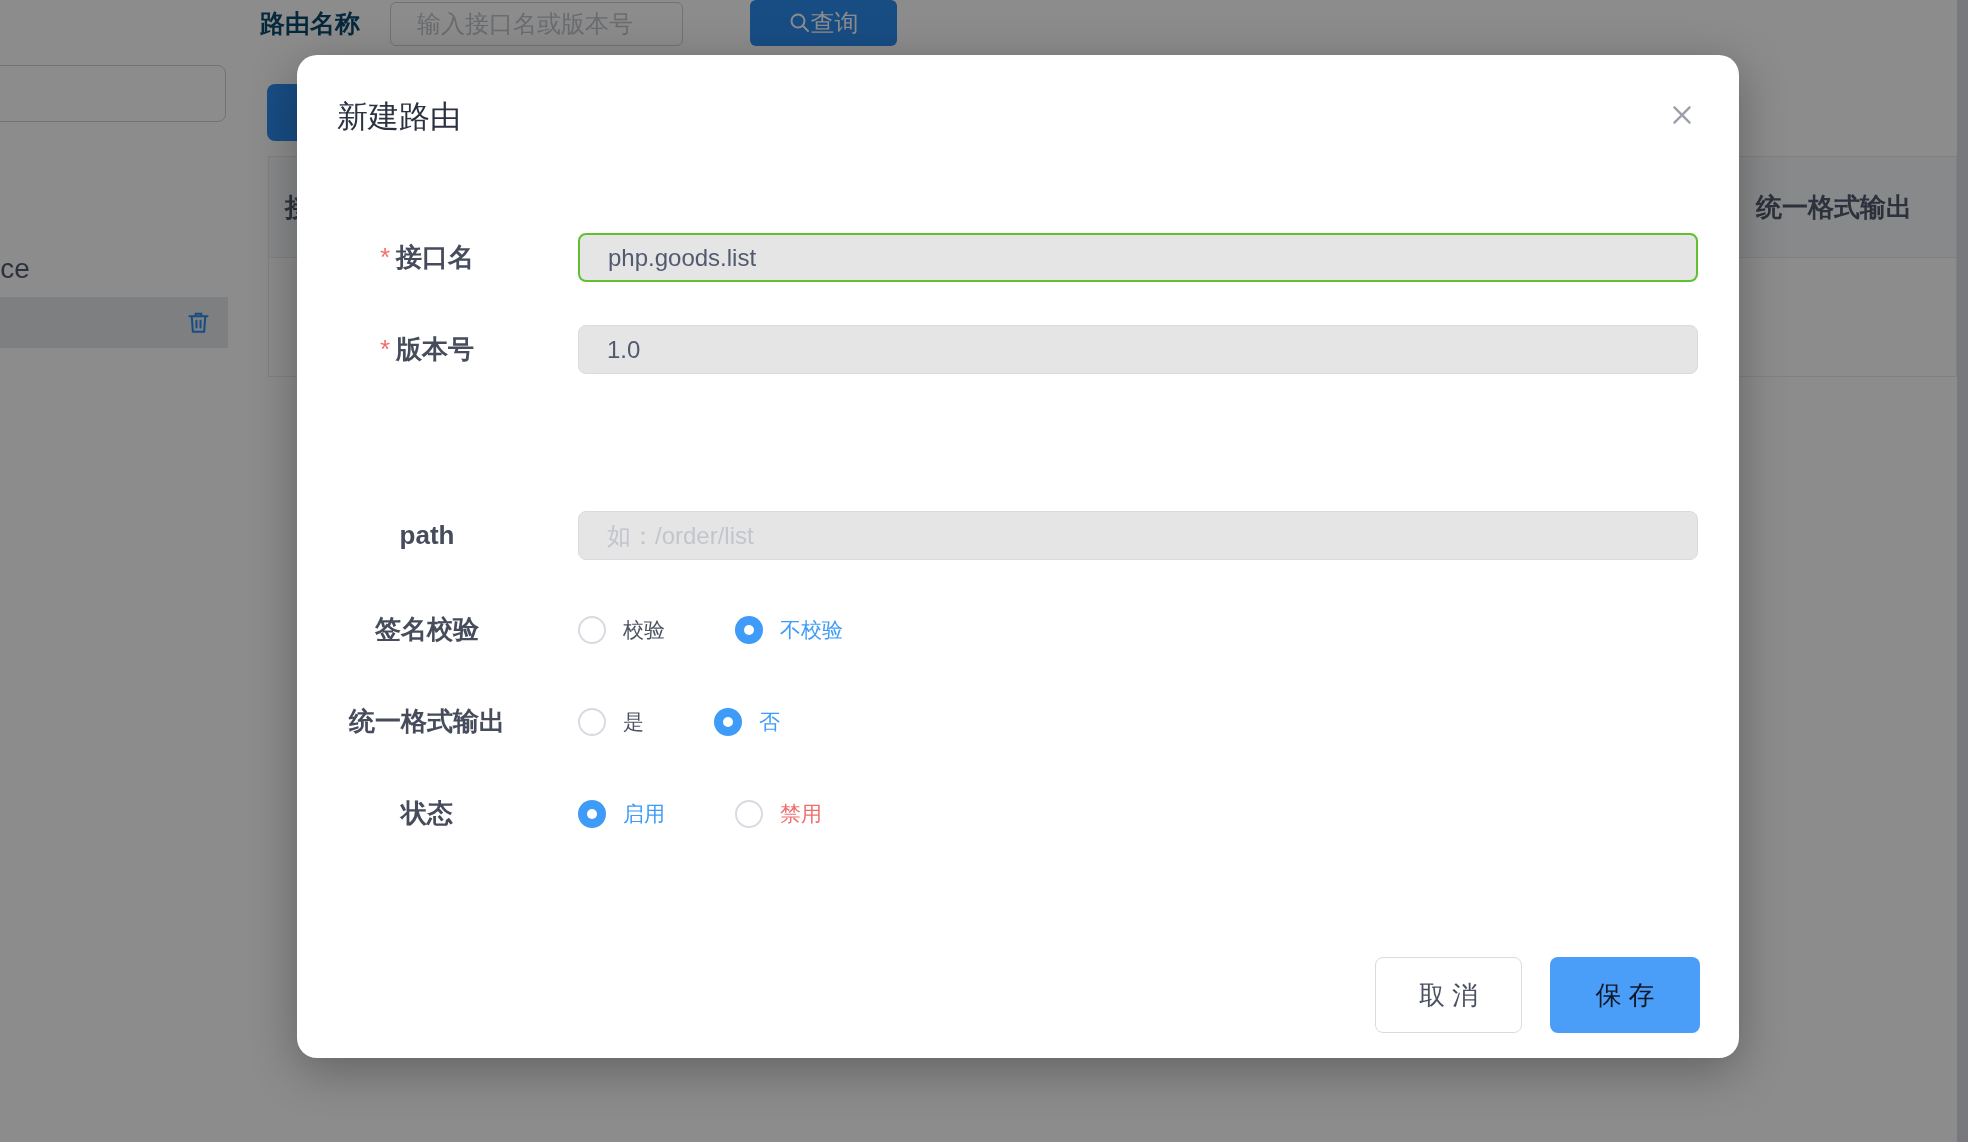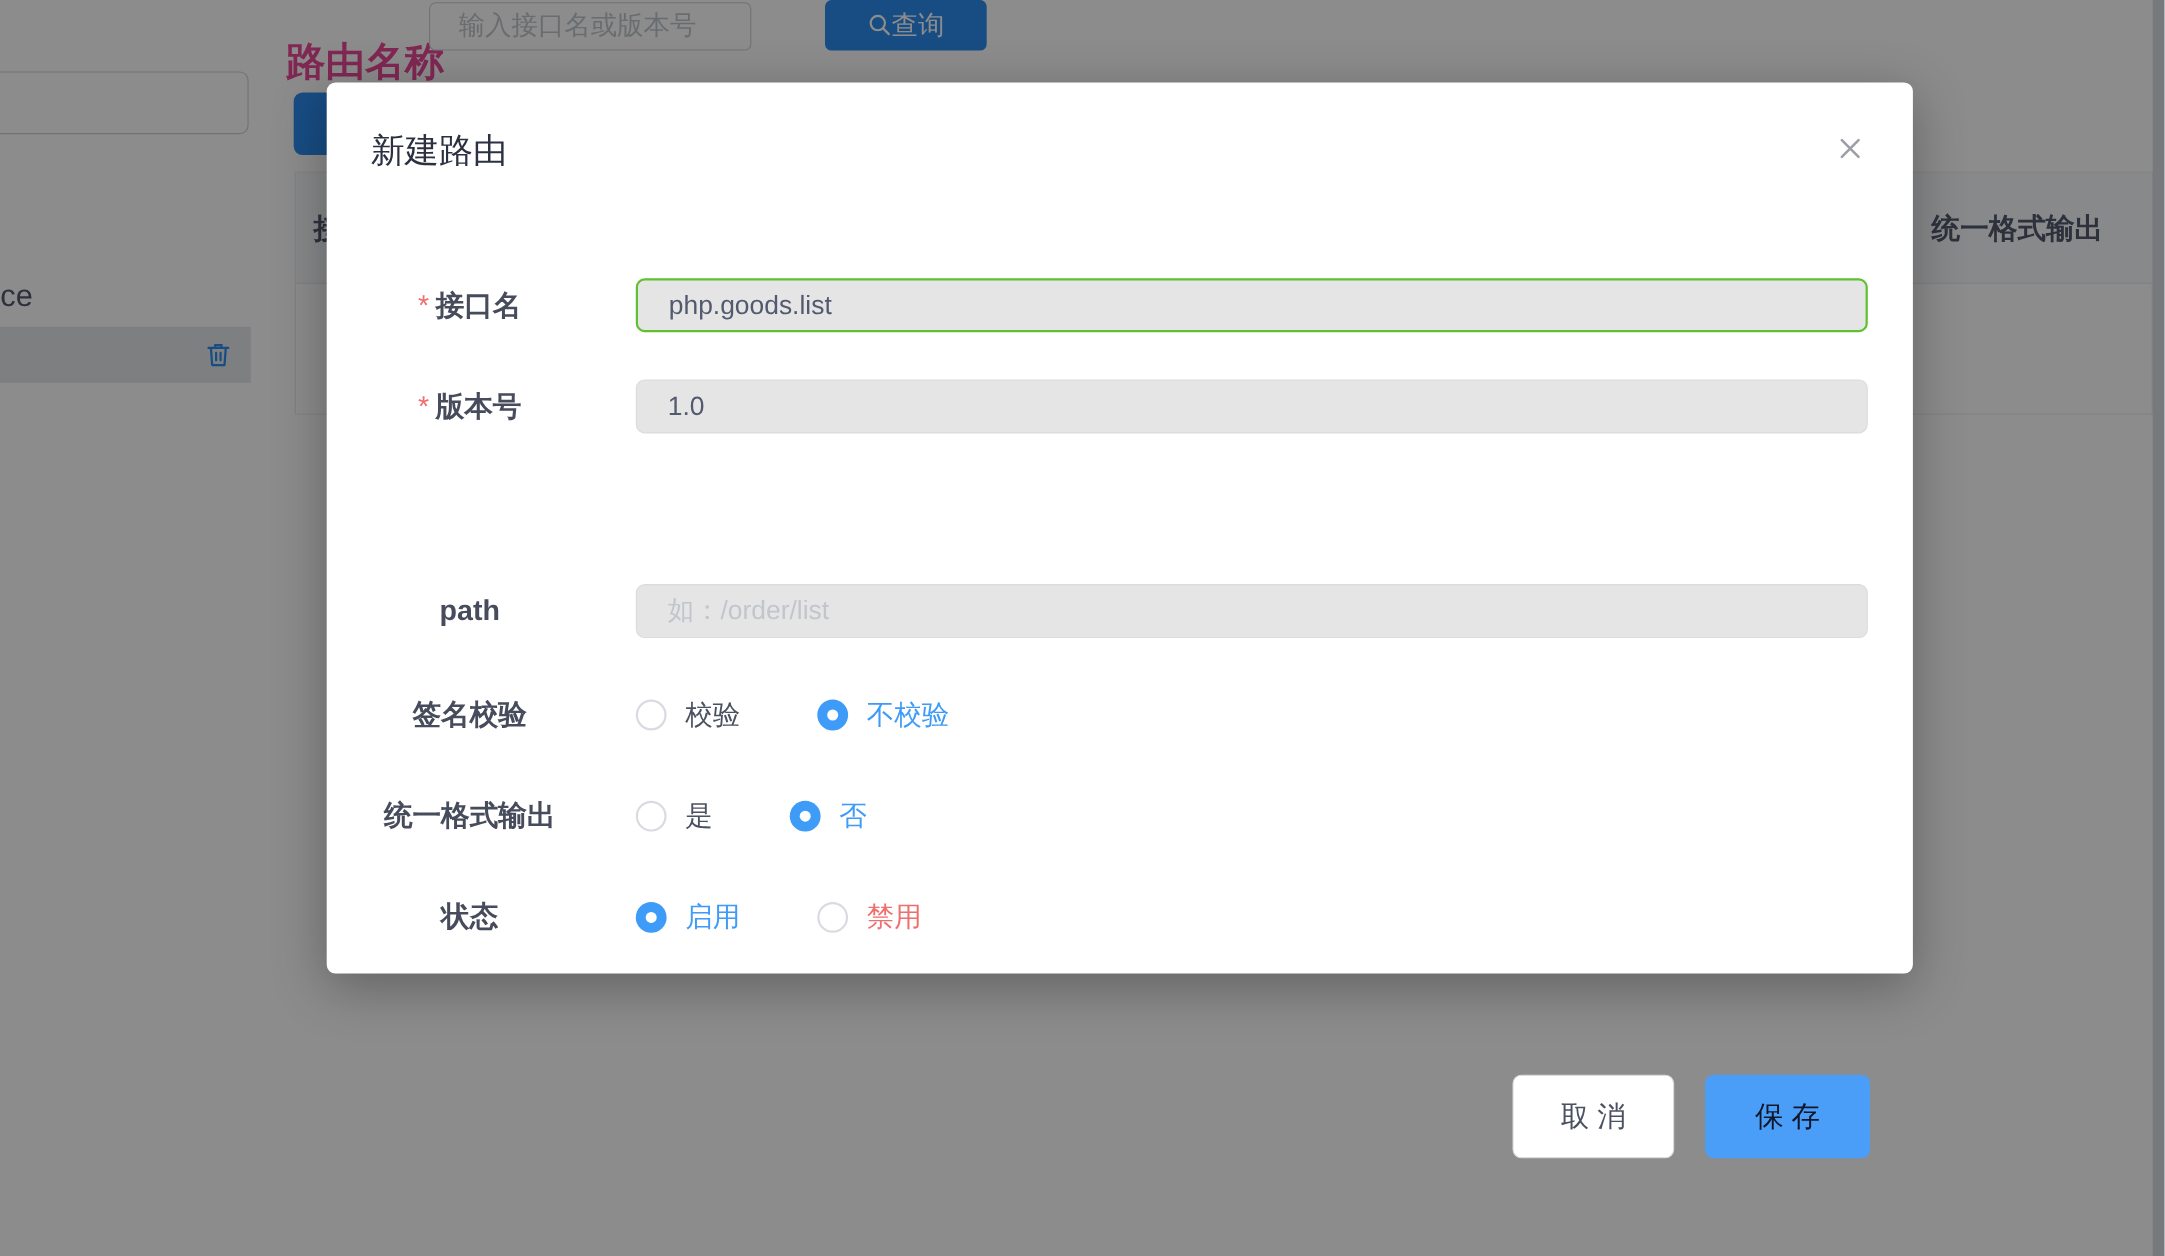--- a/index.html
+++ b/index.html
@@ -8,21 +8,21 @@
     --text-dark:#4a5160; --placeholder:#c2c6cc; --border-gray:#d8dbe0; --table-border:#e8eaec;
   }
   *{box-sizing:border-box; margin:0; padding:0;}
   html,body{width:1968px; height:1142px; overflow:hidden;}
   body{font-family:"Liberation Sans","DejaVu Sans",sans-serif; background:#fff;}
   .stage{position:relative; width:1968px; height:1142px; overflow:hidden; background:#fff;}
 
   
   .bg-page{position:absolute; inset:0;}
   .tb-label{position:absolute; left:260px; top:0; height:46px; line-height:46px;
-    font-size:36px; font-weight:700; color:#ec4899;margin-top:33px;}
+    font-size:25px; font-weight:700; color:#0c4a6e;}
   .tb-search{position:absolute; left:390px; top:2px; width:293px; height:44px;
     border:1px solid #cdd0d4; border-radius:6px; padding:0 26px; font-size:24px;
     color:var(--text-dark); background:#fff; outline:none;
     font-family:"Liberation Sans","DejaVu Sans",sans-serif;}
   .tb-search::placeholder{color:var(--placeholder);}
   .tb-btn{position:absolute; left:750px; top:0; width:147px; height:46px;
     background:var(--primary-blue); border:none; border-radius:6px; color:#fff;
     font-size:24px; display:flex; align-items:center; justify-content:center; 
     cursor:pointer; font-family:inherit;}
   .left-input{position:absolute; left:-20px; top:65px; width:246px; height:57px;
@@ -40,22 +40,22 @@
   .ice-text{position:absolute; left:-6px; top:253px; font-size:28px; color:#515a6e;}
   .hover-row{position:absolute; left:0; top:297px; width:228px; height:51px;
     background:#e3e7ec; display:flex; align-items:center; justify-content:flex-end;
     padding-right:16px; cursor:pointer;}
   .right-strip{position:absolute; left:1957px; top:0; width:11px; height:1142px; background:#d9dde2;}
 
   
   .overlay{position:absolute; inset:0; background:rgba(0,0,0,0.45); z-index:10;}
 
   
-  .modal{position:absolute; left:297px; top:55px; width:1442px; height:810px;
-    background:#fff; border-radius:8px; box-shadow:0 12px 48px rgba(0,0,0,0.3); z-index:20;margin-top:20px;}
+  .modal{position:absolute; left:297px; top:55px; width:1442px; height:1003px;
+    background:#fff; border-radius:20px; box-shadow:0 12px 48px rgba(0,0,0,0.3); z-index:20;}
   .m-title{position:absolute; left:40px; top:44px; font-size:31px; line-height:36px;
     font-weight:500; color:#2b3140;}
   .m-close{position:absolute; right:42px; top:46px; width:30px; height:30px; background:none;
     border:none; cursor:pointer; padding:0;}
   .row{position:absolute; left:0; width:100%; height:49px;}
   .lbl{position:absolute; left:0; top:0; width:260px; height:49px; line-height:49px;
     text-align:center; font-size:26px; font-weight:600; color:#464c5b; white-space:nowrap;}
   .req{color:var(--asterisk-red); font-weight:400; margin-right:6px;}
   .ctl{position:absolute; left:281px; top:0; width:1120px; height:49px; border-radius:8px;
     border:1px solid var(--border-gray); padding:0 28px; font-size:24px; color:#515a6e;
@@ -63,21 +63,21 @@
   .ctl::placeholder{color:var(--placeholder);}
   .ctl.green{border:2px solid var(--success-green);}
   .ctl-radios{position:absolute; left:281px; top:0; height:49px; display:flex; align-items:center;}
   .radio-opt{display:inline-flex; align-items:center; gap:17px; cursor:pointer;}
   .radio-opt.second{margin-left:70px;}
   .radio{width:28px; height:28px; border-radius:50%; flex:0 0 auto;}
   .radio.off{background:#fff; border:2px solid var(--border-gray);}
   .radio.on{background:var(--radio-blue); position:relative;}
   .radio.on::after{content:''; position:absolute; left:9px; top:9px; width:10px; height:10px;
     border-radius:50%; background:#fff;}
-  .opt-label{font-size:25px; line-height:28px;}
+  .opt-label{font-size:21px; line-height:28px;}
   .opt-dark{color:var(--text-dark);}
   .opt-blue{color:var(--radio-blue);}
   .opt-red{color:var(--danger-red);}
   .m-footer-btn{position:absolute; top:902px; height:76px; border-radius:8px; font-size:26px;
     cursor:pointer; font-family:inherit;}
   .btn-cancel{left:1078px; width:147px; background:#fff; border:1px solid var(--border-gray);
     color:var(--text-dark);}
   .btn-save{left:1253px; width:150px; background:var(--save-blue); border:none; color:#0f172a;}
 </style>
 </head>

